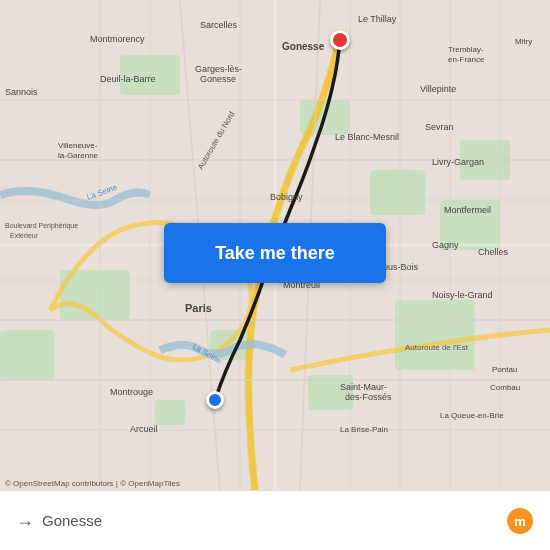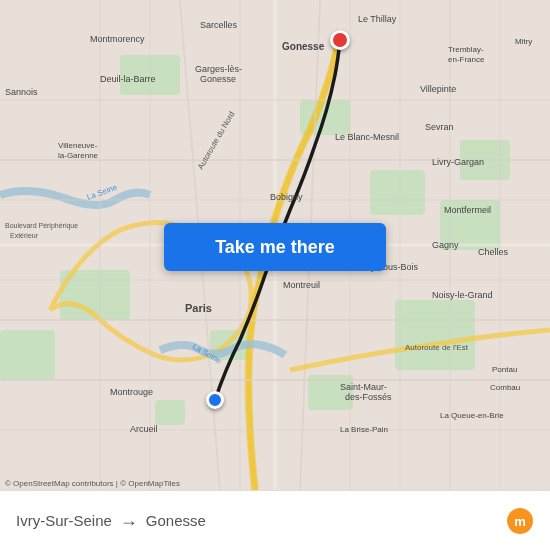--- a/index.html
+++ b/index.html
@@ -26,21 +26,21 @@
       top: 0; left: 0;
       width: 100%; height: 100%;
     }
 
     
     #take-me-there-btn {
       position: absolute;
       top: 223px;
       left: 164px;
       width: 222px;
-      height: 48px;
+      height: 60px;
       background: #1a73e8;
       color: white;
       border: none;
       border-radius: 6px;
       font-size: 18px;
       font-weight: 600;
       cursor: pointer;
       display: flex;
       align-items: center;
       justify-content: center;
@@ -213,21 +213,20 @@
 
   <div class="dest-pin" style="left: 340px; top: 40px;"></div>
 
   <div class="origin-pin" style="left: 215px; top: 400px;"></div>
 
   <button id="take-me-there-btn">Take me there</button>
 </div>
 
 <div id="bottom-bar">
   <div id="route-info">
-    <span id="from-label">Ivry-Sur-Seine</span>
     <span id="arrow-icon">→</span>
     <span id="to-label">Gonesse</span>
   </div>
   <div id="moovit-logo">
     <svg width="28" height="28" viewBox="0 0 28 28">
       <circle cx="14" cy="14" r="13" fill="#f7941e"></circle>
       <text x="14" y="19" text-anchor="middle" font-size="13" font-weight="bold" fill="white" font-family="Arial">m</text>
     </svg>
   </div>
 </div>

